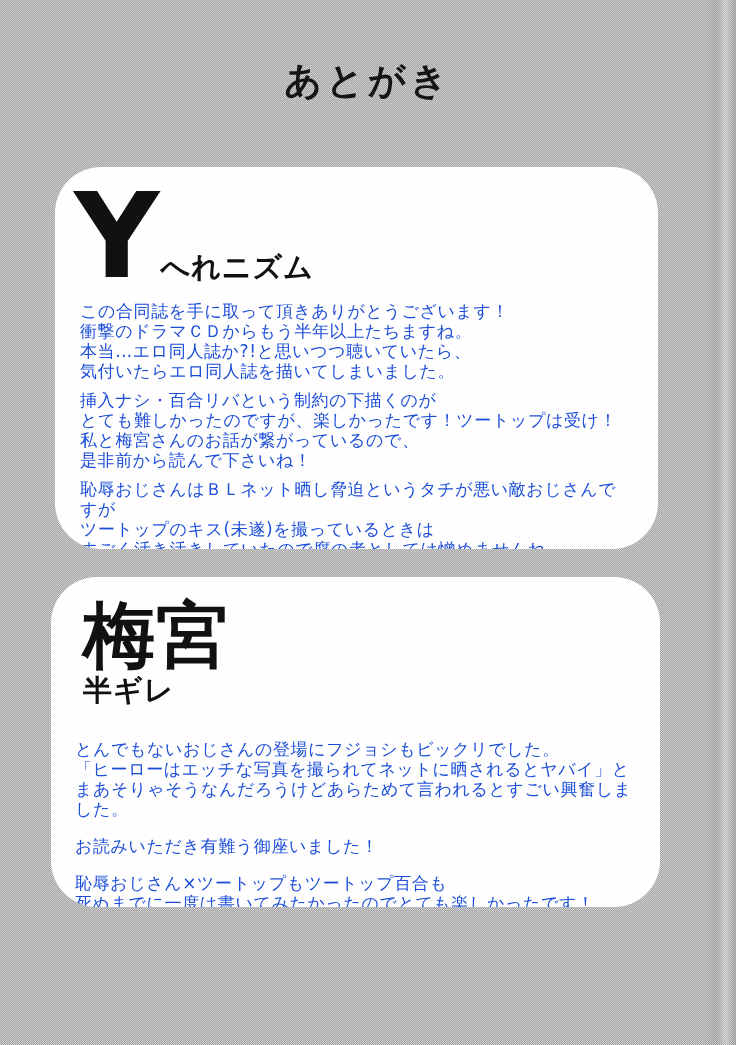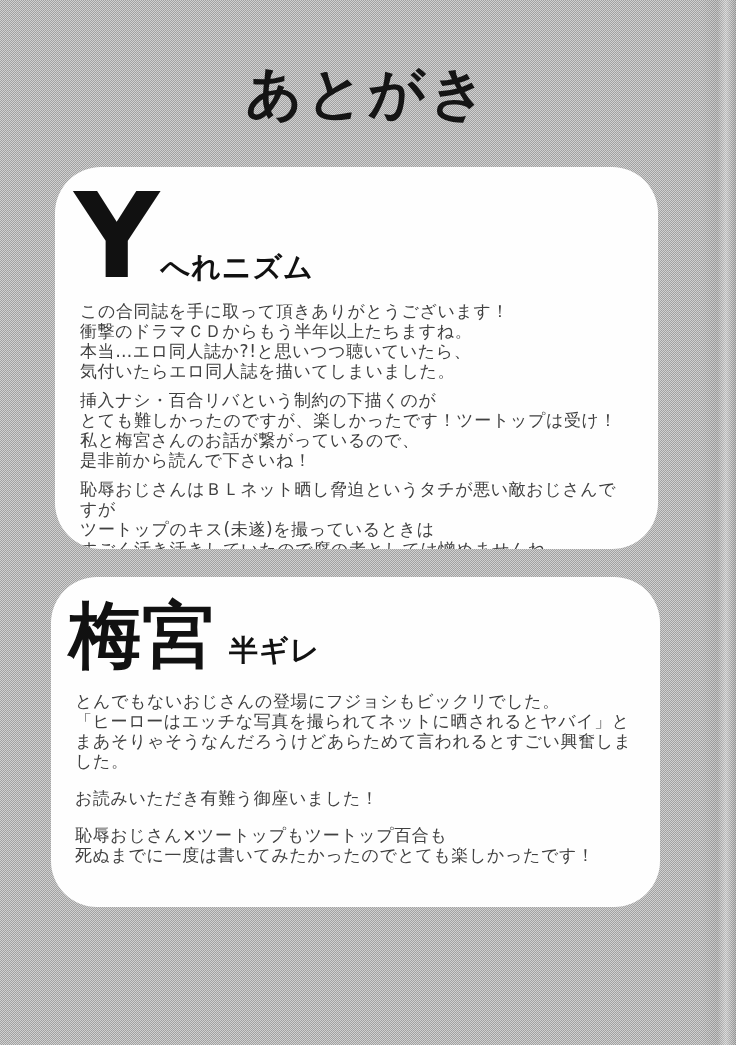--- a/index.html
+++ b/index.html
@@ -19,21 +19,21 @@
   .scan-shade {
     position: absolute; top: 0; right: 0; width: 34px; height: 100%;
     background: linear-gradient(90deg, rgba(0,0,0,0) 0%, rgba(0,0,0,0.05) 45%, rgba(255,255,255,0.28) 70%, rgba(0,0,0,0.10) 100%);
     pointer-events: none;
     z-index: 5;
   }
   .page-title {
     position: absolute;
     top: 58px; left: 0; width: 100%;
     text-align: center;
-    font-size: 56px;
+    font-size: 37px;
     font-weight: 900;
     letter-spacing: 4px;
     line-height: 1.25;
     color: #141414;
   }
   .card {
     position: absolute;
     background: #fefefe;
     border-radius: 46px;
     overflow: hidden;
@@ -48,41 +48,41 @@
     width: 609px; height: 330px;
     padding: 22px 26px 0 24px;
   }
   .card-header {
     display: flex;
     align-items: baseline;
     margin-left: -6px;
     color: #111;
   }
   .card-y .card-header { margin-bottom: 6px; }
-  .card-umemiya .card-header { margin-bottom: 20px; }
+  .card-umemiya .card-header { margin-bottom: 28px; flex-direction: column; }
   .big-name {
     font-weight: 700;
     line-height: 1;
     letter-spacing: 1px;
   }
   .card-y .big-name { font-size: 118px; }
   .card-umemiya .big-name { font-size: 72px; font-weight: 800; }
   .circle-name {
     font-size: 29px;
     font-weight: 600;
     letter-spacing: 1px;
   }
   .card-y .circle-name { }
   .card-umemiya .circle-name { margin-left: 14px; }
   .card p {
     font-size: 17px;
     line-height: 20px;
     letter-spacing: 0.6px;
     white-space: pre-line;
-    color: #404040;
+    color: #1d4ed8;
   }
   .card-y p { margin-bottom: 9px; }
   .card-umemiya p { margin-bottom: 17px; }
 </style>
 </head>
 <body>
 
 <div class="page">
   <div class="scan-shade"></div>
 

